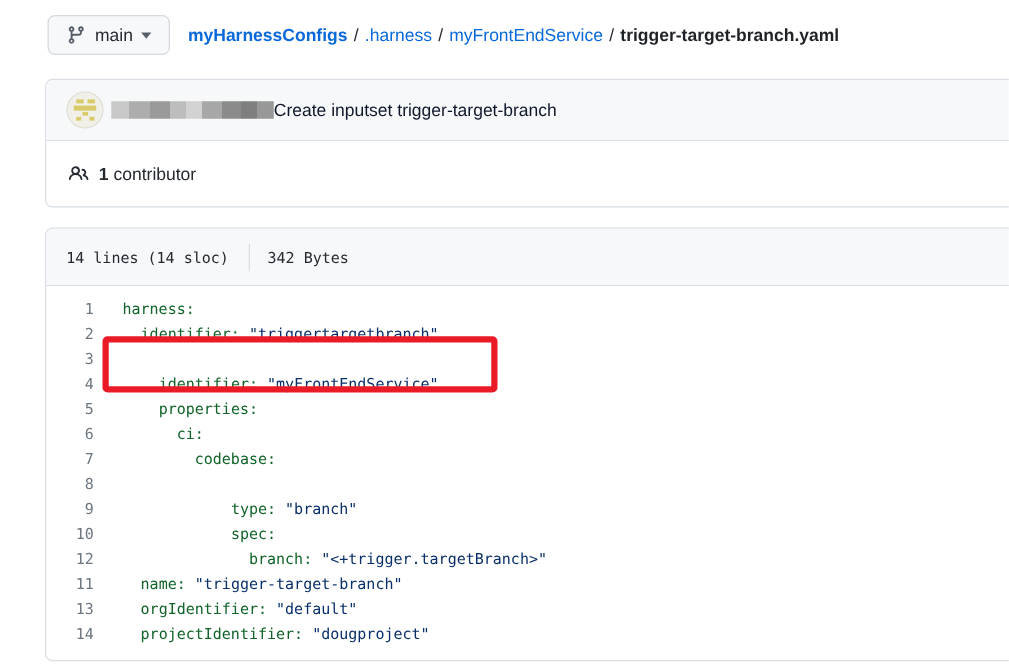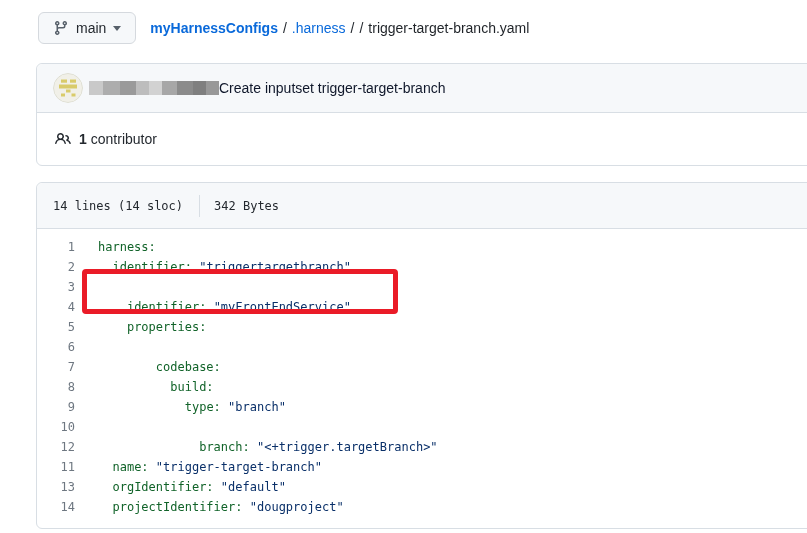--- a/index.html
+++ b/index.html
@@ -32,21 +32,21 @@
     width: 0; height: 0;
     border-left: 4px solid transparent;
     border-right: 4px solid transparent;
     border-top: 5px solid #57606a;
     margin-top: 1px;
   }
   .breadcrumb { font-size: 14px; display: flex; align-items: center; gap: 5px; }
   .breadcrumb a { color: #0969da; text-decoration: none; cursor: pointer; }
   .crumb-repo { font-weight: 700; }
   .crumb-sep { color: #24292f; }
-  .crumb-file { font-weight: 400; color: #1f2328; }
+  .crumb-file { font-weight: 700; color: #1f2328; }
 
   
   .gh-box {
     position: absolute; left: 36px; width: 790px;
     border: 1px solid #d8dee4;
     border-radius: 6px;
     background: #ffffff;
   }
   .commit-box { top: 63px; }
   .commit-header {
@@ -132,20 +132,21 @@
       </span>
       <span class="branch-name">main</span>
       <span class="caret"></span>
     </button>
 
     <nav class="breadcrumb">
       <a class="crumb-repo">myHarnessConfigs</a>
       <span class="crumb-sep">/</span>
       <a>.harness</a>
       <span class="crumb-sep">/</span>
+      <a>myFrontEndService</a>
       <span class="crumb-sep">/</span>
       <span class="crumb-file">trigger-target-branch.yaml</span>
     </nav>
   </div>
 
   <div class="gh-box commit-box">
     <div class="commit-header">
       <span style="display:flex">
         <svg class="avatar" width="30" height="30" viewBox="0 0 30 30" aria-hidden="true">
           <circle cx="15" cy="15" r="14.5" fill="#f1f0e8" stroke="#deded2" stroke-width="1"></circle>
@@ -194,35 +195,36 @@
         <div class="code-row">
           <span class="ln">4</span>
           <span class="lc"><span class="tok-plain">    </span><span class="tok-key">identifier:</span><span class="tok-plain"> </span><span class="tok-str">"myFrontEndService"</span></span>
         </div>
         <div class="code-row">
           <span class="ln">5</span>
           <span class="lc"><span class="tok-plain">    </span><span class="tok-key">properties:</span></span>
         </div>
         <div class="code-row">
           <span class="ln">6</span>
+          <span class="lc"><span class="tok-plain">      </span><span class="tok-key">ci:</span></span>
         </div>
         <div class="code-row">
           <span class="ln">7</span>
           <span class="lc"><span class="tok-plain">        </span><span class="tok-key">codebase:</span></span>
         </div>
         <div class="code-row">
           <span class="ln">8</span>
-          <span class="lc"><span class="tok-plain">          </span><span class="tok-key">build:</span></span>
         </div>
         <div class="code-row">
           <span class="ln">9</span>
           <span class="lc"><span class="tok-plain">            </span><span class="tok-key">type:</span><span class="tok-plain"> </span><span class="tok-str">"branch"</span></span>
         </div>
         <div class="code-row">
           <span class="ln">10</span>
+          <span class="lc"><span class="tok-plain">            </span><span class="tok-key">spec:</span></span>
         </div>
         <div class="code-row">
           <span class="ln">12</span>
           <span class="lc"><span class="tok-plain">              </span><span class="tok-key">branch:</span><span class="tok-plain"> </span><span class="tok-str">"&lt;+trigger.targetBranch&gt;"</span></span>
         </div>
         <div class="code-row">
           <span class="ln">11</span>
           <span class="lc"><span class="tok-plain">  </span><span class="tok-key">name:</span><span class="tok-plain"> </span><span class="tok-str">"trigger-target-branch"</span></span>
         </div>
         <div class="code-row">

